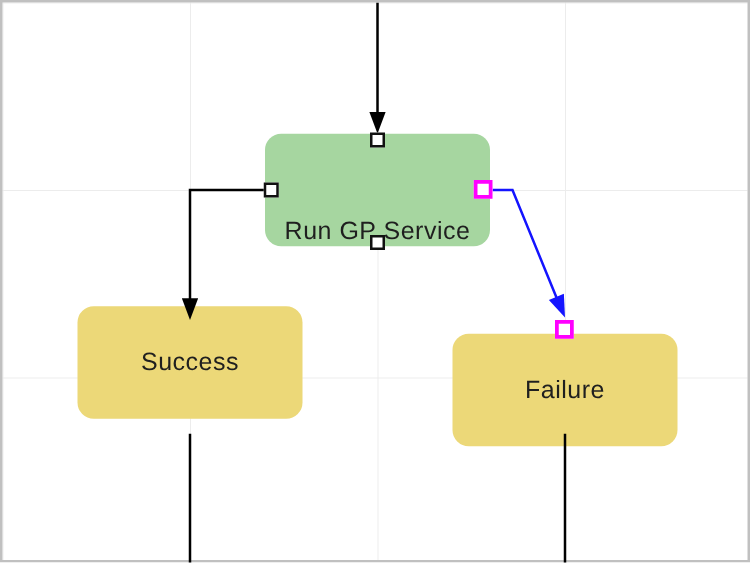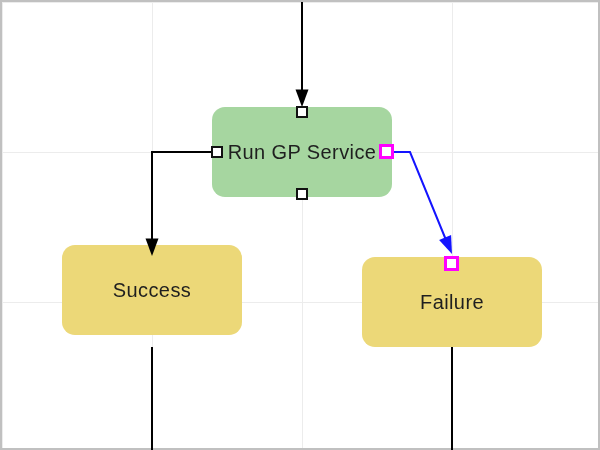--- a/index.html
+++ b/index.html
@@ -63,29 +63,29 @@
   #port-run-gp-bottom { left: 294px; top: 186px; }
   #port-run-gp-left   { left: 209px; top: 144px; }
   #port-run-gp-right  { left: 377px; top: 142px; }
   #port-failure-top   { left: 442px; top: 254px; }
 </style>
 </head>
 <body>
 
 <div class="canvas">
 
-  <div class="node" id="node-run-gp" style="background: rgb(166, 214, 160);">
+  <div class="node" id="node-run-gp" style="background: rgb(166, 214, 160); align-items: flex-end;">
     <span>Run GP Service</span>
   </div>
 
   <div class="node" id="node-success" style="background: rgb(236, 216, 120);">
     <span>Success</span>
   </div>
 
-  <div class="node" id="node-failure" style="background: rgb(236, 216, 120);">
+  <div class="node" id="node-failure" style="background: rgb(236, 216, 120); margin-top: 10px;">
     <span>Failure</span>
   </div>
 
   <svg class="wires" viewBox="0 0 600 450" xmlns="http://www.w3.org/2000/svg">
 
     <g>
       <path d="M 300 0 L 300 89" fill="none" stroke-width="2" stroke="#000000"></path>
       <polygon points="300,105 293.5,87.5 306.5,87.5" fill="#000000"></polygon>
     </g>
 

